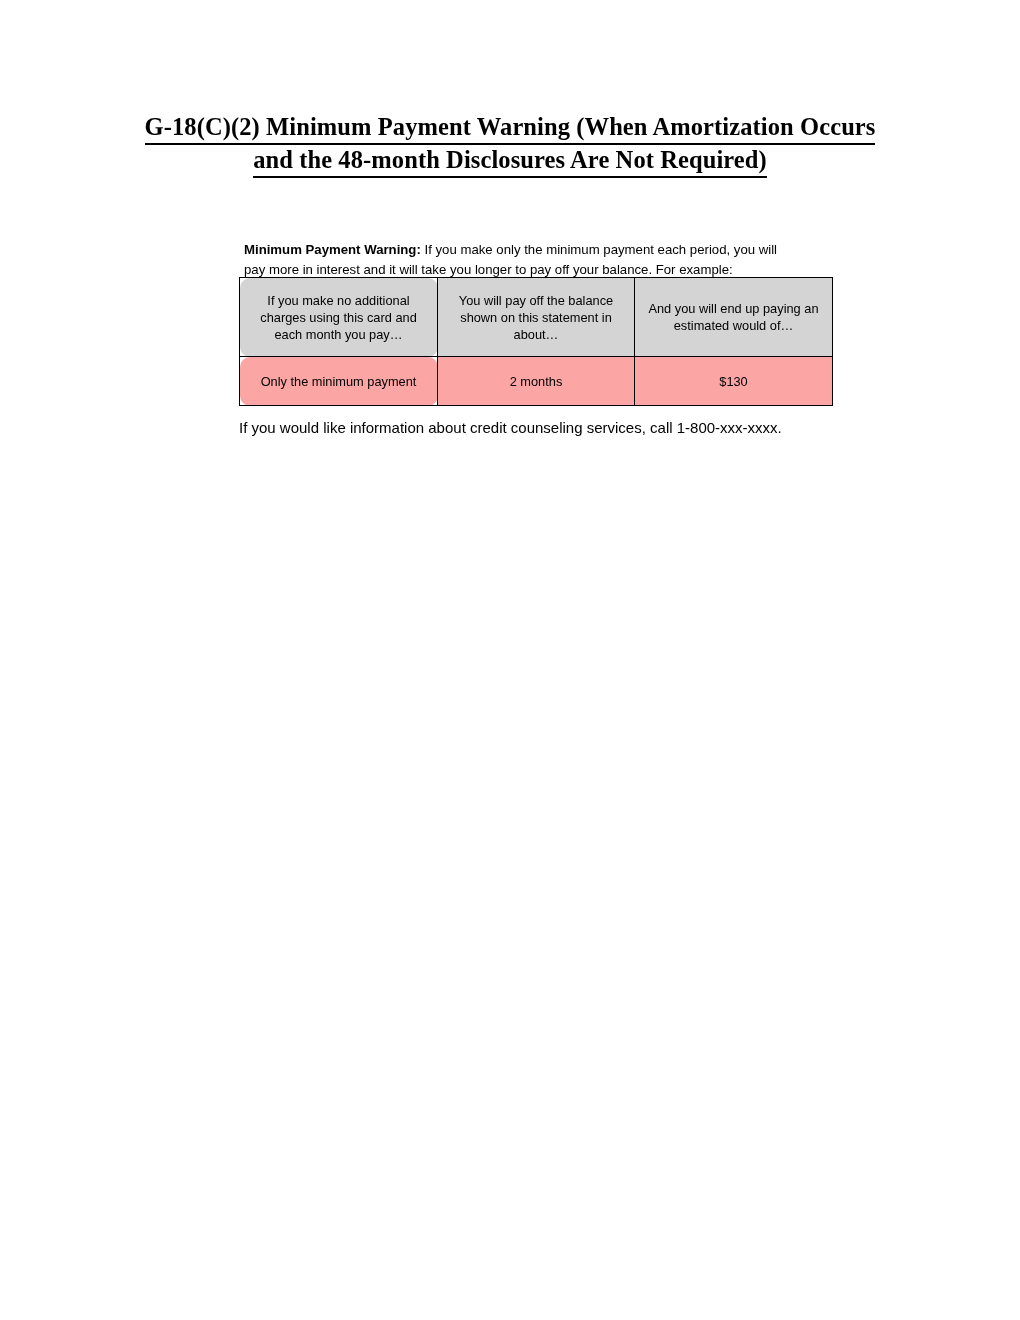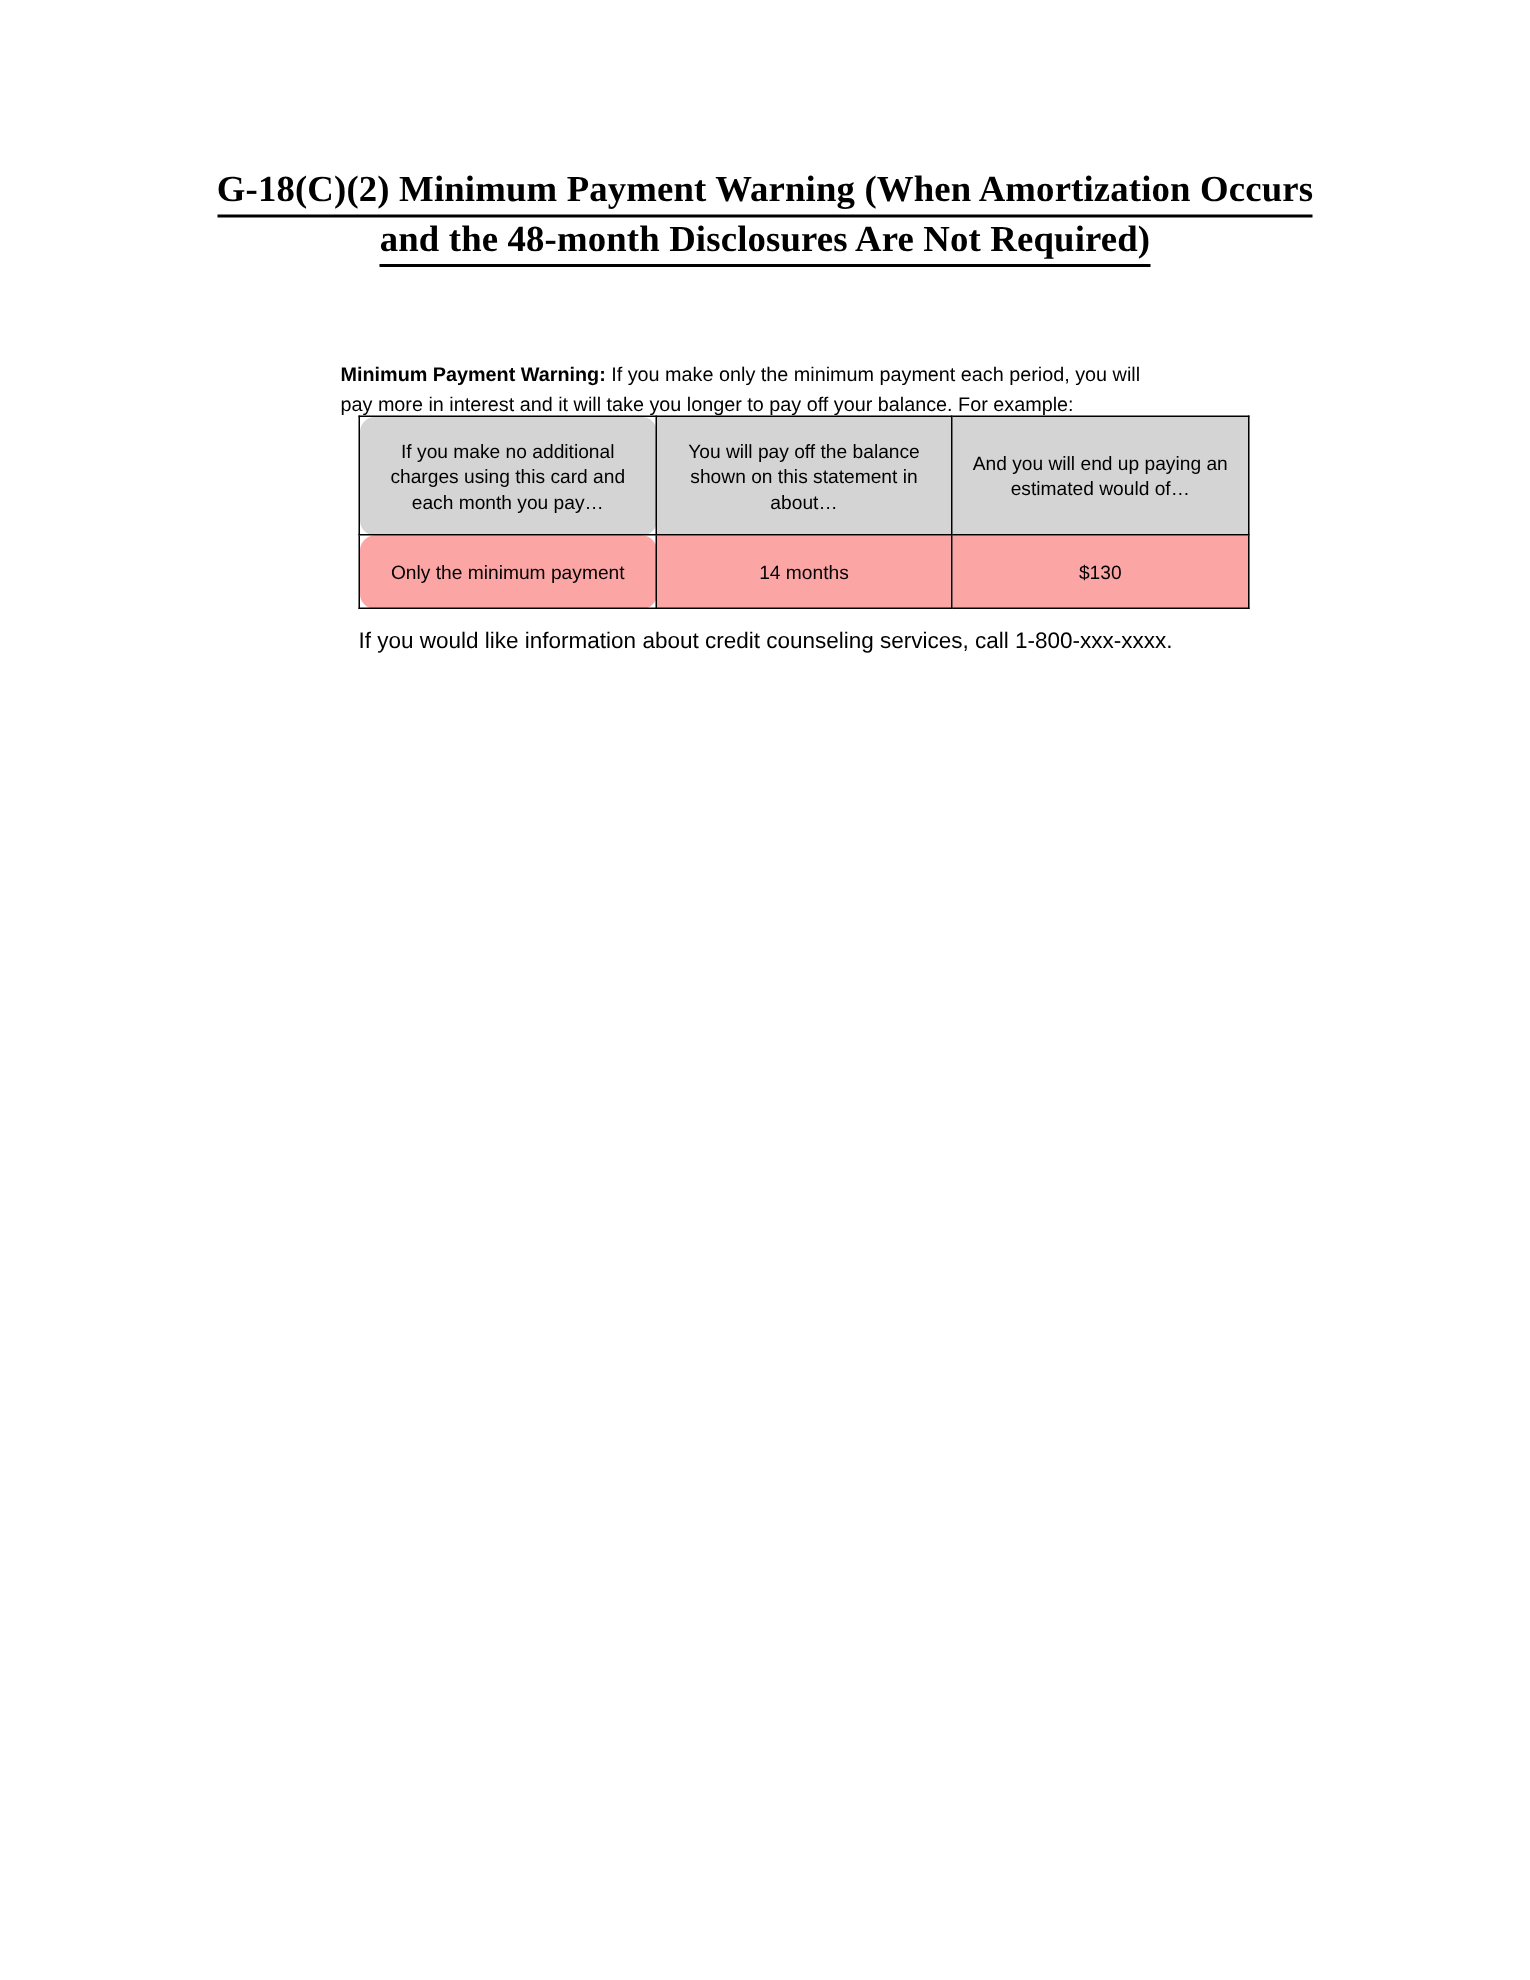--- a/index.html
+++ b/index.html
@@ -36,21 +36,21 @@
   .doc-title .line {
     display: block;
   }
   .doc-title .line span {
     display: inline-block;
     border-bottom: 2px solid #000;
     padding-bottom: 1px;
   }
   .warning-para {
     position: absolute;
-    left: 227px;
+    left: 244px;
     top: 227px;
     width: 546px;
     font-size: 13.2px;
     line-height: 19.5px;
     text-align: left;
   }
   .warning-para b {
     font-weight: bold;
   }
   table.warn-table {
@@ -105,21 +105,21 @@
     <thead>
       <tr>
         <td class="col1">If you make no additional charges using this card and each month you pay…</td>
         <td class="col2">You will pay off the balance shown on this statement in about…</td>
         <td class="col3">And you will end up paying an estimated would of…</td>
       </tr>
     </thead>
     <tbody>
       <tr>
         <td class="col1">Only the minimum payment</td>
-        <td class="col2">14 months</td>
+        <td class="col2">2 months</td>
         <td class="col3">$130</td>
       </tr>
     </tbody>
   </table>
 
   <p class="footnote">If you would like information about credit counseling services, call 1-800-xxx-xxxx.</p>
 
 </div>
 
 </body></html>

